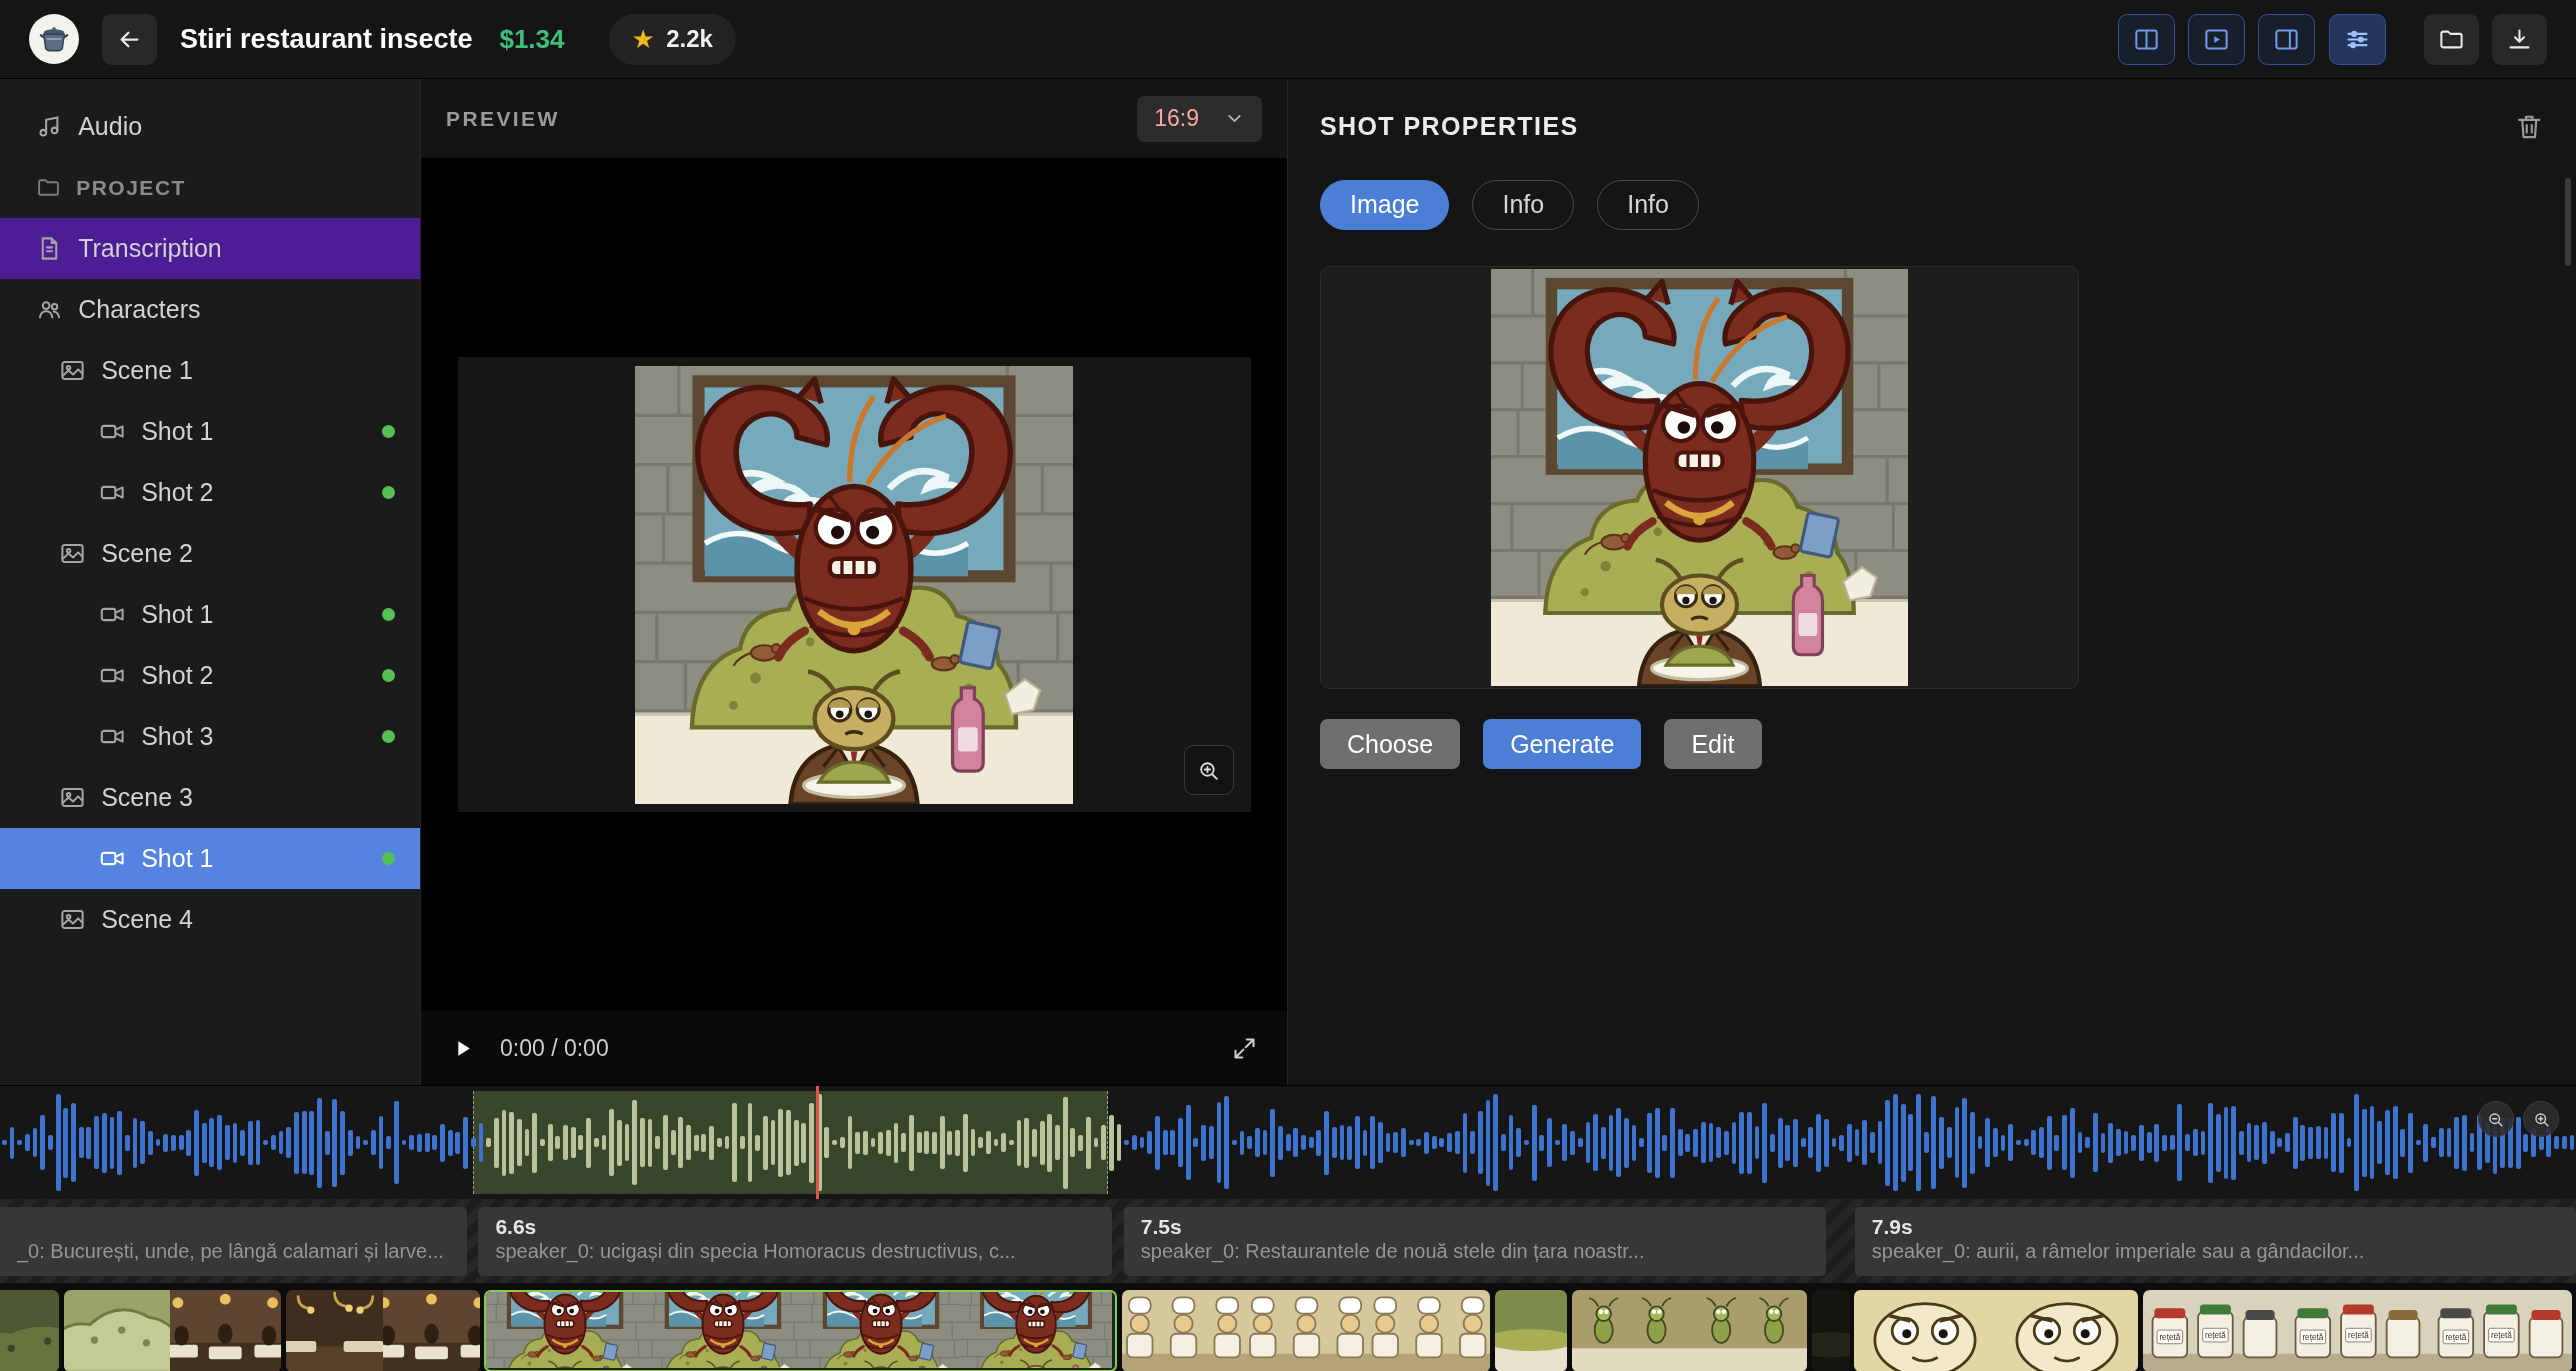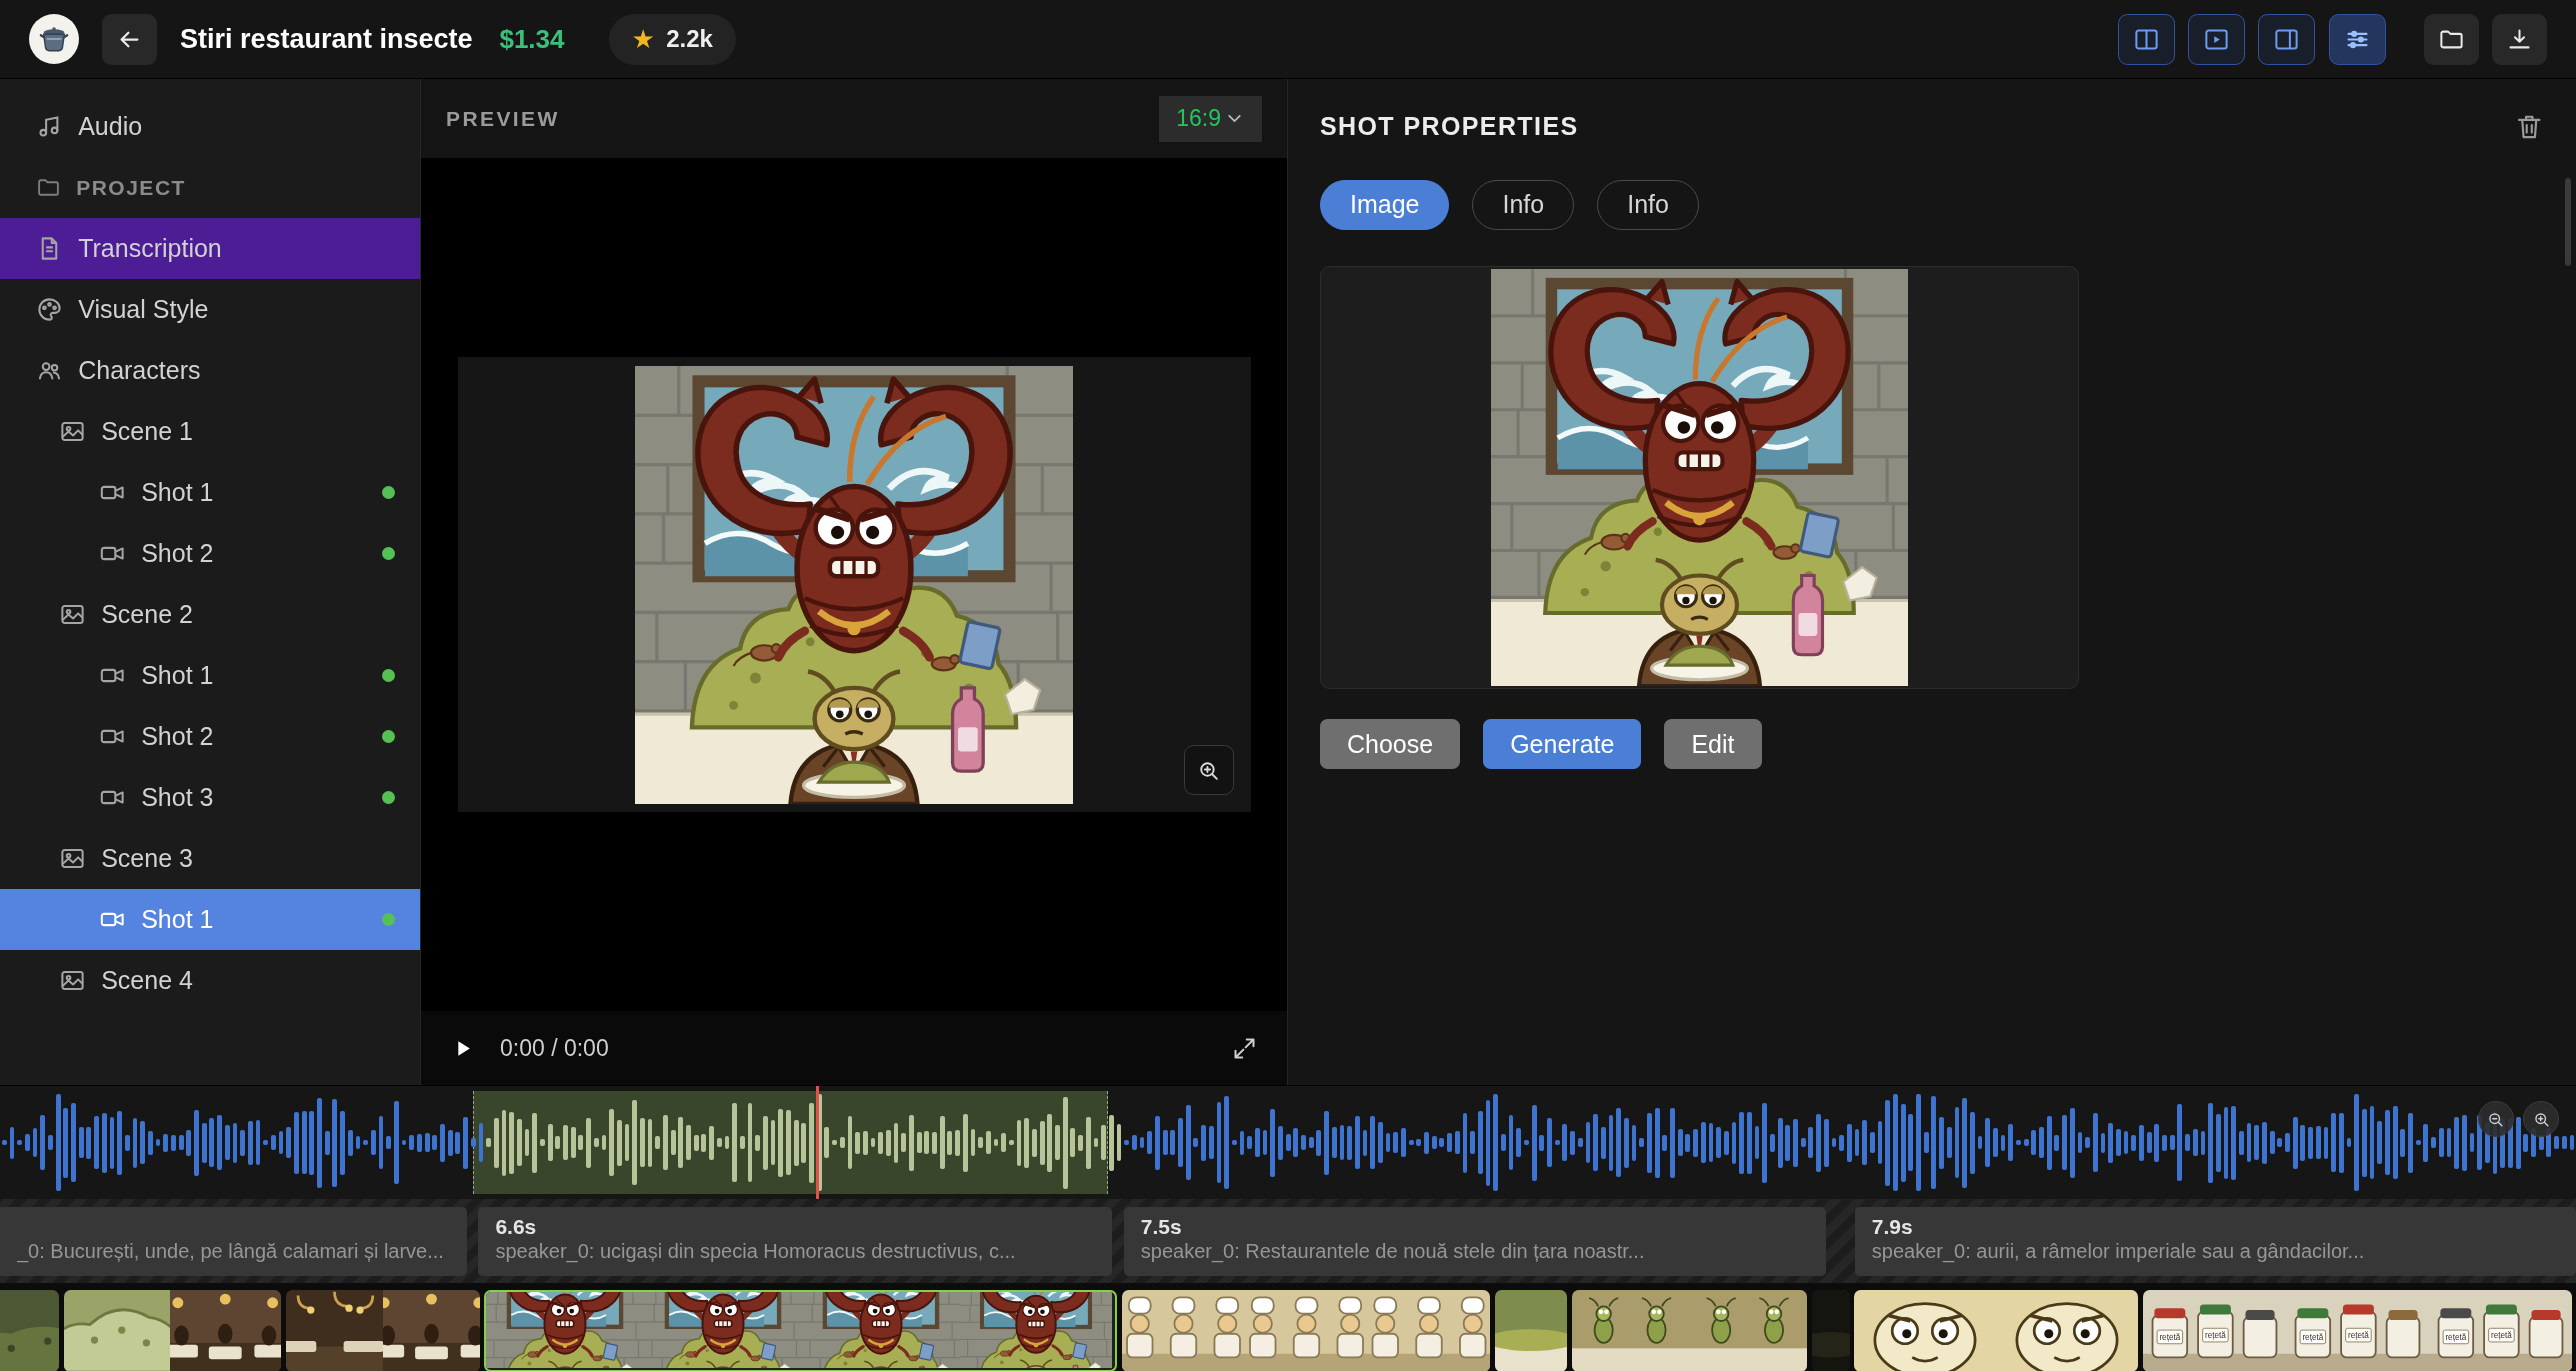--- a/index.html
+++ b/index.html
@@ -42,22 +42,22 @@
   .ind2{padding-left:99px}
   .srow.current{background:#4c1d95}
   .srow.selected{background:#5583e0;color:#fff}
   .srow.selected .ic{color:#fff}
   .dot{width:13.3px;height:13.3px;border-radius:50%;background:#55c155;margin-left:auto;flex:none}
 
   
   .preview{width:866px;flex:none;display:flex;flex-direction:column;background:#000;min-height:0}
   .pv-head{height:79px;flex:none;background:#141414;display:flex;align-items:center;justify-content:space-between;padding:0 25px}
   .pv-label{font-size:21px;font-weight:700;letter-spacing:2.4px;color:#9a9a9a}
-  .ratio{height:46px;border-radius:0;background:#2c2c2c;display:flex;align-items:center;gap:3px;
-    padding:0 17px;font-size:23px;color:#22c55e;cursor:pointer}
+  .ratio{height:46px;border-radius:7px;background:#2c2c2c;display:flex;align-items:center;gap:25px;
+    padding:0 17px;font-size:23px;color:#fca5a5;cursor:pointer}
   .ratio svg{width:21px;height:21px;color:#bdbdbd}
   .pv-stage{flex:1;display:flex;align-items:center;justify-content:center;background:#000;min-height:0}
   .framebox{width:793px;height:455px;background:#161616;position:relative;display:flex;align-items:center;justify-content:center}
   .art-lg{width:438px;height:438px;display:block}
   .zoombtn{position:absolute;right:17px;bottom:17px;width:50px;height:50px;border-radius:9.5px;cursor:pointer;
     background:rgba(18,18,18,.88);border:1px solid #3a3a3a;display:flex;align-items:center;justify-content:center;color:#dcdcdc}
   .zoombtn svg{width:25px;height:25px}
   .pv-ctrl{height:74px;flex:none;background:#0a0a0a;display:flex;align-items:center;gap:25px;padding:0 29px}
   .playbtn{background:none;border:none;color:#fff;cursor:pointer;display:flex}
   .playbtn svg{width:25px;height:25px}
@@ -360,29 +360,20 @@
         </svg>
         <span>PROJECT</span>
       </div>
       <div class="srow current">
         <svg class="ic" viewBox="0 0 24 24" fill="none" stroke="currentColor" stroke-width="1.8" stroke-linejoin="round">
           <path d="M6 3h8l4 4v14H6z"></path>
             <path d="M14 3v4h4"></path>
             <path d="M9 11h6M9 14.5h6"></path>
         </svg>
         <span>Transcription</span>
-      </div>
-      <div class="srow">
-        <svg class="ic" viewBox="0 0 24 24" fill="none" stroke="currentColor" stroke-width="1.8">
-          <path d="M12 3a9 9 0 1 0 0 18c1.5 0 2-.8 2-1.7 0-1.2-1-1.6-1-2.6 0-1 .8-1.7 2-1.7h1.8A4.2 4.2 0 0 0 21 11C21 6.6 16.9 3 12 3z"></path>
-          <circle cx="7.5" cy="10.5" r="1.2"></circle>
-            <circle cx="12" cy="7.5" r="1.2"></circle>
-            <circle cx="16.5" cy="10.5" r="1.2"></circle>
-        </svg>
-        <span>Visual Style</span>
       </div>
       <div class="srow">
         <svg class="ic" viewBox="0 0 24 24" fill="none" stroke="currentColor" stroke-width="1.8" stroke-linecap="round">
           <circle cx="9" cy="8.5" r="3"></circle>
             <path d="M3.5 19c.5-3.5 2.8-5.5 5.5-5.5s5 2 5.5 5.5"></path>
           <circle cx="16.5" cy="9.5" r="2.4"></circle>
             <path d="M15.8 13.8c2.5.3 4.2 2.2 4.7 5.2"></path>
         </svg>
         <span>Characters</span>
       </div>

